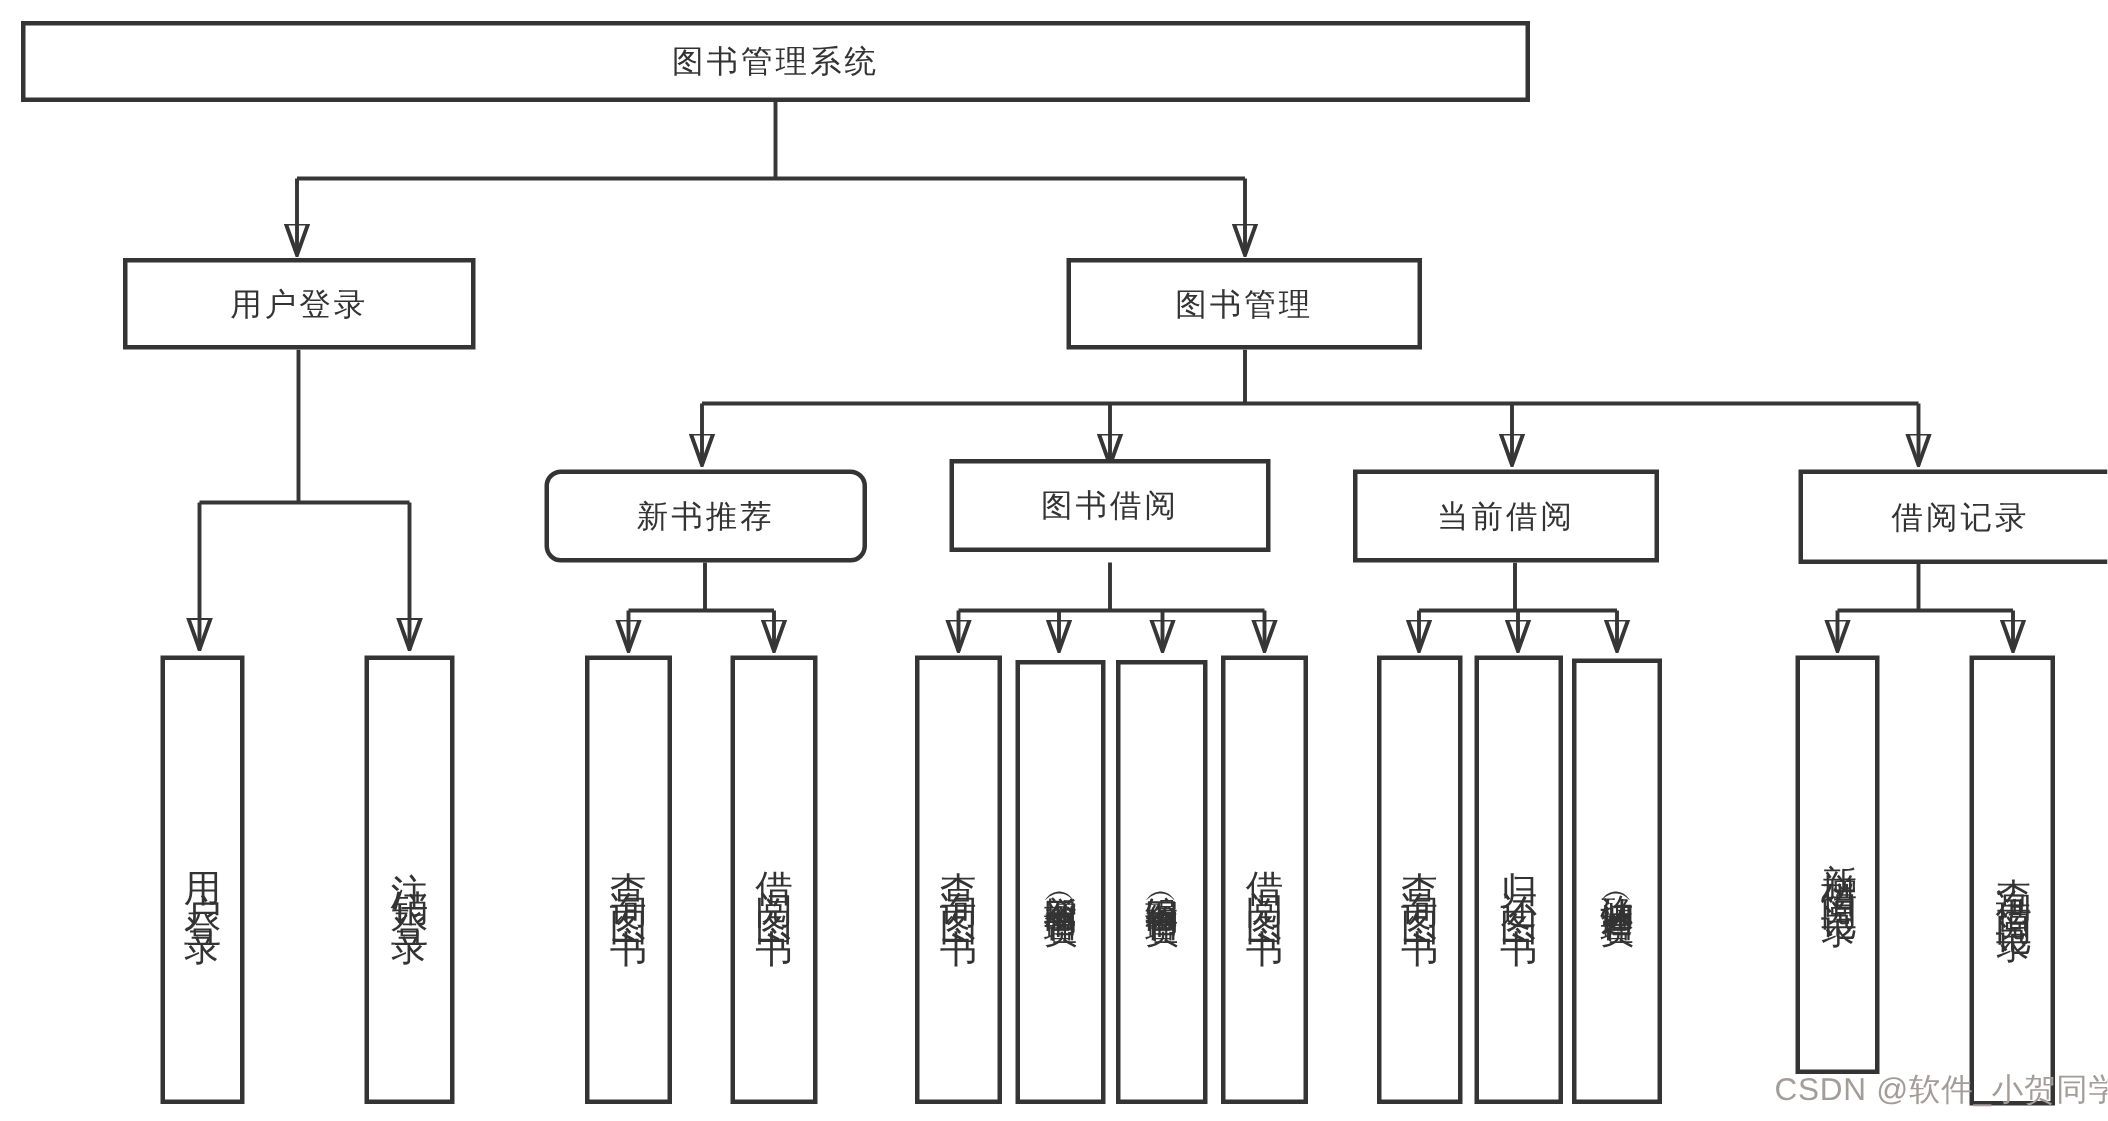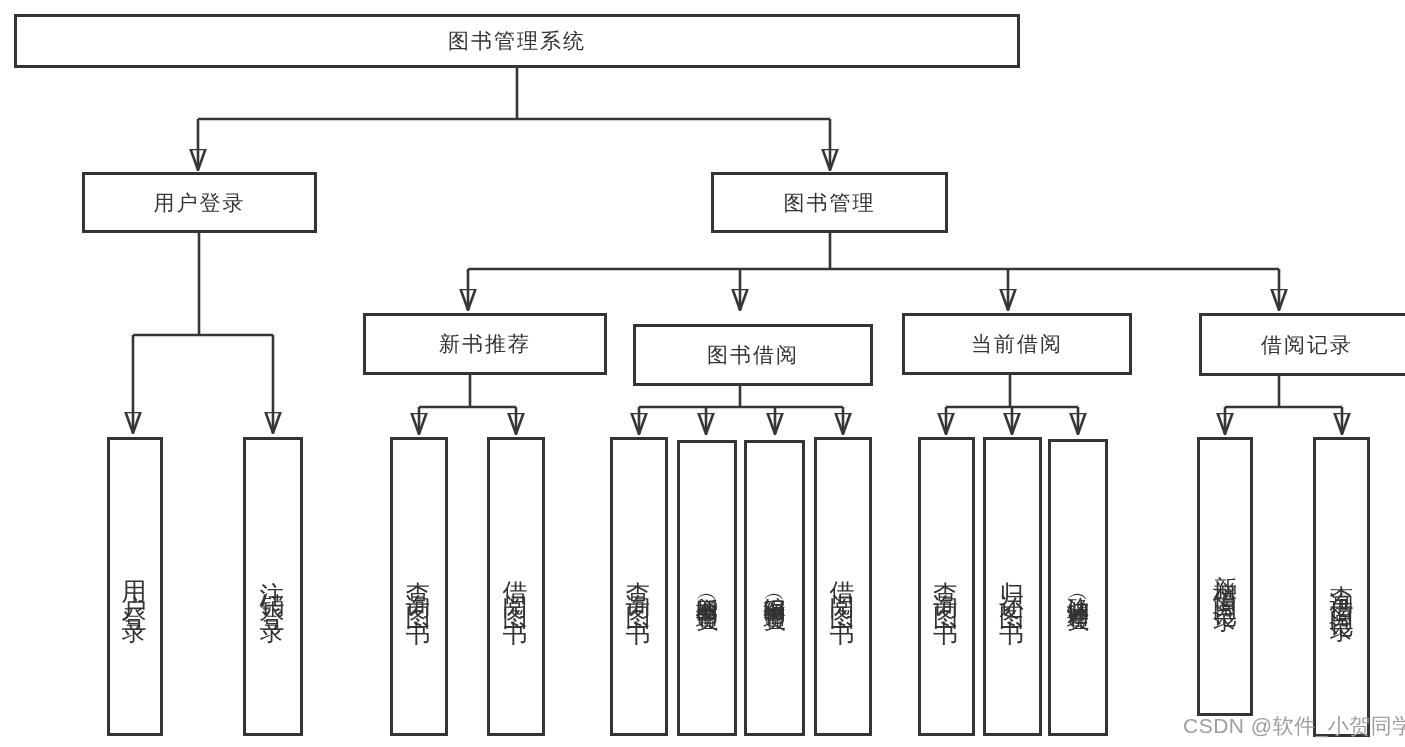--- a/index.html
+++ b/index.html
@@ -28,23 +28,23 @@
     font-size:25px; letter-spacing:13px; color:#333333;
     white-space:nowrap;
   }
   .vnode.mid span   { font-size:24px; letter-spacing:7px; }
   .vnode.tight span { font-size:22px; letter-spacing:2px; }
 
   
   #b-root  { left:14px;   top:14px;  width:1006px; height:54px; }
   #b-user  { left:82px;   top:172px; width:235px;  height:61px; }
   #b-mgmt  { left:711px;  top:172px; width:237px;  height:61px;font-family:Liberation Mono, monospace; }
-  #b-rec   { left:363px;  top:313px; width:244px;  height:62px; }
-  #b-bor   { left:633px;  top:324px; width:240px;  height:62px; }
-  #b-cur   { left:902px;  top:313px; width:230px;  height:62px; }
+  #b-rec   { left:363px;  top:313px; width:215px;  height:62px;border-radius:11px; }
+  #b-bor   { left:633px;  top:306px; width:214px;  height:62px; }
+  #b-cur   { left:902px;  top:313px; width:204px;  height:62px; }
   #b-recs  { left:1171px; top:313px; width:216px;  height:63px;margin-left:28px; }
 
   #v-login  { left:107px;  top:437px; width:56px; height:299px; }
   #v-logout { left:243px;  top:437px; width:60px; height:299px; }
   #v-q1     { left:390px;  top:437px; width:58px; height:299px; }
   #v-b1     { left:487px;  top:437px; width:58px; height:299px; }
   #v-q2     { left:610px;  top:437px; width:58px; height:299px; }
   #v-add    { left:677px;  top:440px; width:60px; height:296px; }
   #v-edit   { left:744px;  top:440px; width:61px; height:296px; }
   #v-b2     { left:814px;  top:437px; width:58px; height:299px; }

